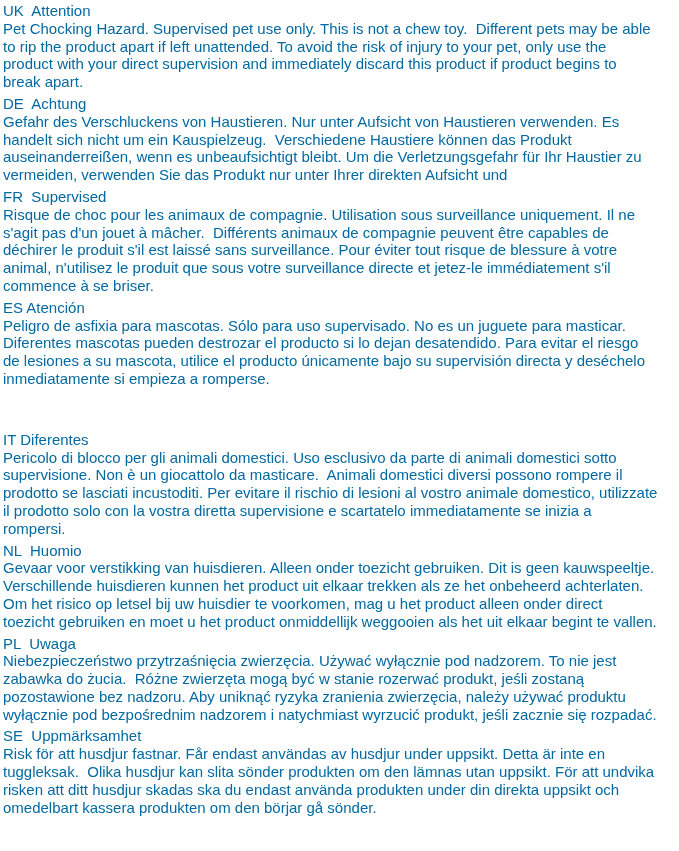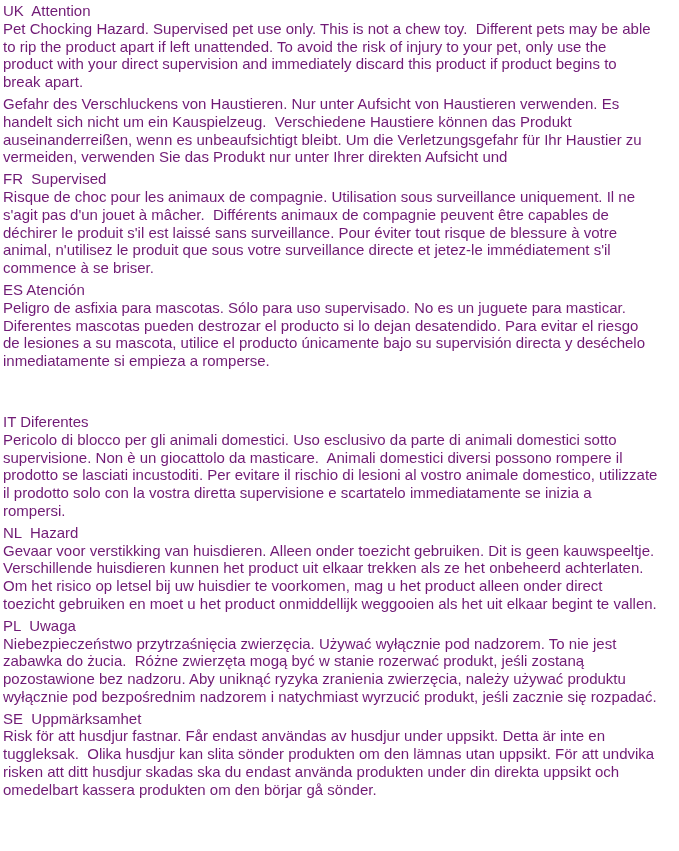--- a/index.html
+++ b/index.html
@@ -12,21 +12,21 @@
     min-height: 851px;
     box-sizing: border-box;
   }
   .page {
     box-sizing: border-box;
     width: 679px;
     padding: 2px 21px 0 3px;
     font-family: "Liberation Sans", "DejaVu Sans", sans-serif;
     font-size: 15px;
     line-height: 17.8px;
-    color: #701a75;
+    color: #0369a1;
     -webkit-font-smoothing: antialiased;
   }
   .lang-section {
     margin: 0 0 4px 0;
   }
   .lang-section.big-gap {
     margin-top: 43px;
   }
   .heading {
     margin: 0;
@@ -44,40 +44,41 @@
 <body>
 
 <div class="page">
 
   <section class="lang-section">
     <h2 class="heading">UK  Attention</h2>
     <p class="body-text">Pet Chocking Hazard. Supervised pet use only. This is not a chew toy.  Different pets may be able to rip the product apart if left unattended. To avoid the risk of injury to your pet, only use the product with your direct supervision and immediately discard this product if product begins to break apart.</p>
   </section>
 
   <section class="lang-section">
+    <h2 class="heading">DE  Achtung</h2>
     <p class="body-text">Gefahr des Verschluckens von Haustieren. Nur unter Aufsicht von Haustieren verwenden. Es handelt sich nicht um ein Kauspielzeug.  Verschiedene Haustiere können das Produkt auseinanderreißen, wenn es unbeaufsichtigt bleibt. Um die Verletzungsgefahr für Ihr Haustier zu vermeiden, verwenden Sie das Produkt nur unter Ihrer direkten Aufsicht und</p>
   </section>
 
   <section class="lang-section">
     <h2 class="heading">FR  Supervised</h2>
     <p class="body-text">Risque de choc pour les animaux de compagnie. Utilisation sous surveillance uniquement. Il ne s'agit pas d'un jouet à mâcher.  Différents animaux de compagnie peuvent être capables de déchirer le produit s'il est laissé sans surveillance. Pour éviter tout risque de blessure à votre animal, n'utilisez le produit que sous votre surveillance directe et jetez-le immédiatement s'il commence à se briser.</p>
   </section>
 
   <section class="lang-section">
     <h2 class="heading">ES Atención</h2>
     <p class="body-text">Peligro de asfixia para mascotas. Sólo para uso supervisado. No es un juguete para masticar.  Diferentes mascotas pueden destrozar el producto si lo dejan desatendido. Para evitar el riesgo de lesiones a su mascota, utilice el producto únicamente bajo su supervisión directa y deséchelo inmediatamente si empieza a romperse.</p>
   </section>
 
   <section class="lang-section big-gap">
     <h2 class="heading">IT Diferentes</h2>
     <p class="body-text">Pericolo di blocco per gli animali domestici. Uso esclusivo da parte di animali domestici sotto supervisione. Non è un giocattolo da masticare.  Animali domestici diversi possono rompere il prodotto se lasciati incustoditi. Per evitare il rischio di lesioni al vostro animale domestico, utilizzate il prodotto solo con la vostra diretta supervisione e scartatelo immediatamente se inizia a rompersi.</p>
   </section>
 
   <section class="lang-section">
-    <h2 class="heading">NL  Hazard</h2>
+    <h2 class="heading">NL  Huomio</h2>
     <p class="body-text">Gevaar voor verstikking van huisdieren. Alleen onder toezicht gebruiken. Dit is geen kauwspeeltje.  Verschillende huisdieren kunnen het product uit elkaar trekken als ze het onbeheerd achterlaten. Om het risico op letsel bij uw huisdier te voorkomen, mag u het product alleen onder direct toezicht gebruiken en moet u het product onmiddellijk weggooien als het uit elkaar begint te vallen.</p>
   </section>
 
   <section class="lang-section">
     <h2 class="heading">PL  Uwaga</h2>
     <p class="body-text">Niebezpieczeństwo przytrzaśnięcia zwierzęcia. Używać wyłącznie pod nadzorem. To nie jest zabawka do żucia.  Różne zwierzęta mogą być w stanie rozerwać produkt, jeśli zostaną pozostawione bez nadzoru. Aby uniknąć ryzyka zranienia zwierzęcia, należy używać produktu wyłącznie pod bezpośrednim nadzorem i natychmiast wyrzucić produkt, jeśli zacznie się rozpadać.</p>
   </section>
 
   <section class="lang-section">
     <h2 class="heading">SE  Uppmärksamhet</h2>

